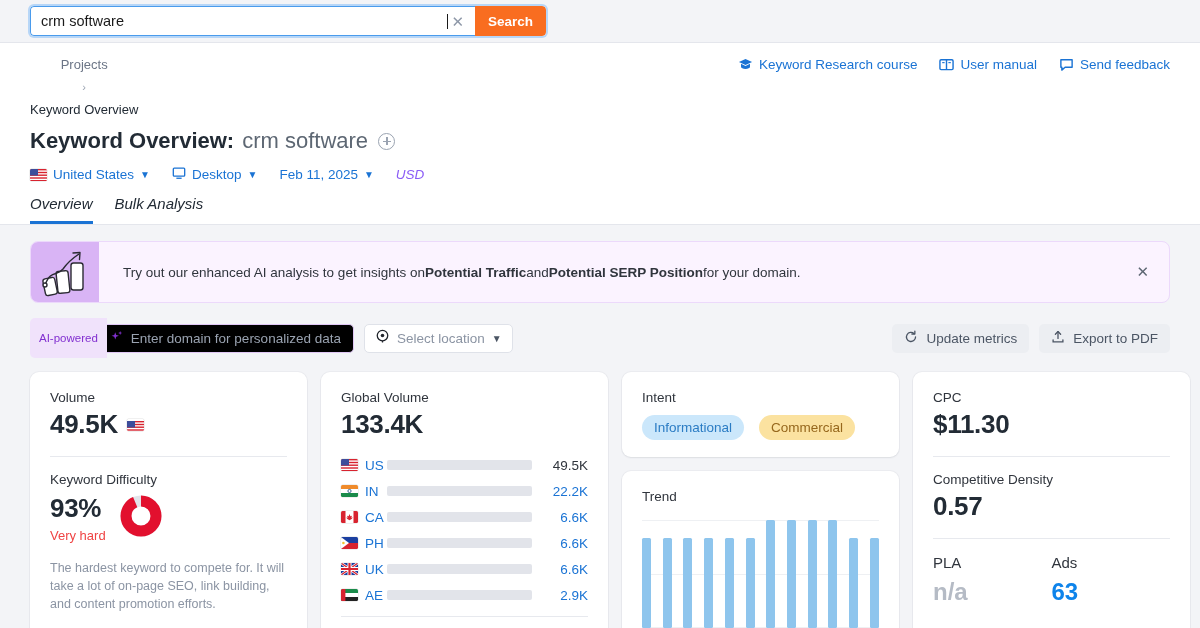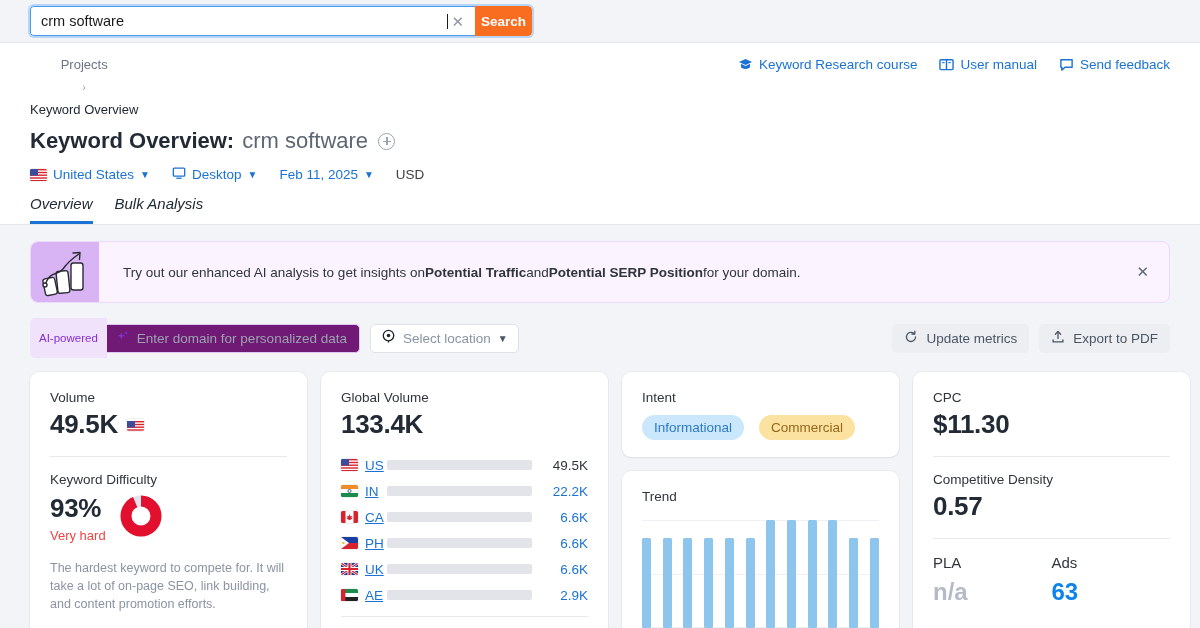--- a/index.html
+++ b/index.html
@@ -52,21 +52,21 @@
   }
   .clear-x {
     color: #8e98a8; font-size: 15px; line-height: 1;
     cursor: pointer; padding: 0 3px;
   }
   .search-btn {
     background: #f96d20;
     color: #fff;
     font-size: 13.5px; font-weight: bold;
     border: none;
-    padding: 0 6px;
+    padding: 0 13px;
     border-radius: 0 4px 4px 0;
     cursor: pointer;
     font-family: inherit;
   }
 
   
   .header { background: #fff; padding: 14px 30px 0 30px; }
   .header-top { display: flex; justify-content: space-between; align-items: flex-start; }
   .breadcrumb { font-size: 13px; color: #6b7586; display: flex; align-items: center; gap: 9px; flex-direction: column; }
   .breadcrumb .crumb-link { color: #6b7586; cursor: pointer; }
@@ -96,21 +96,21 @@
 
   .filters { margin-top: 12px; display: flex; align-items: center; gap: 22px; font-size: 13.5px; }
   .filter { display: flex; align-items: center; gap: 6px; color: #1a73d4; cursor: pointer; }
   .filter .chev { font-size: 10px; }
   .flag {
     width: 17px; height: 12px; border-radius: 1.5px;
     display: inline-block; overflow: hidden; flex: none;
     box-shadow: 0 0 0 0.5px rgba(0,0,0,.12);
     position: relative;
   }
-  .currency { color: #404040; }
+  .currency { color: #8b5cf6; font-style: italic; }
 
   .tabs { margin-top: 12px; display: flex; gap: 22px; font-size: 15px; font-style: italic; }
   .tab { padding-bottom: 9px; cursor: pointer; color: #222b35; border-bottom: 3px solid transparent; }
   .tab.active { border-bottom-color: #1a73d4; }
   .header-rule { border-bottom: 1px solid #e4e6ec; margin: 0 -30px; }
 
   
   .main { padding: 16px 30px 0 30px; }
 
   .ai-banner {
@@ -144,26 +144,26 @@
   .ai-group { display: flex; align-items: center; }
   .ai-badge {
     background: #f0e2fb; color: #8230d0;
     font-size: 11.5px;
     padding: 14px 9px;
     border-radius: 5px 0 0 5px;
     white-space: nowrap;
   }
   .domain-input {
     display: flex; align-items: center; gap: 7px;
-    background: #701a75;
+    background: #000000;
     border: 1px solid #e0c7f5;
     border-left: none;
     border-radius: 0 5px 5px 0;
     height: 29px;
-    padding: 0 12px 0 9px;
+    padding: 0 12px 0 3px;
     font-size: 13.5px; color: #9aa3b1;
     min-width: 236px;
     cursor: text;
   }
   .select-location {
     display: flex; align-items: center; gap: 7px;
     background: #fff;
     border: 1px solid #dfe2e9;
     border-radius: 5px;
     height: 29px; padding: 0 10px;
@@ -205,21 +205,21 @@
 
   .kd-row { display: flex; align-items: flex-start; gap: 14px; margin-top: 6px; }
   .kd-left { display: flex; flex-direction: column; }
   .kd-pct { font-size: 26px; font-weight: bold; letter-spacing: -0.3px; }
   .kd-word { font-size: 13px; color: #ef4444; margin-top: 4px; }
   .kd-desc { font-size: 12.5px; color: #8b94a3; line-height: 1.45; margin-top: 16px; }
 
   
   .gv-list { margin-top: 14px; display: flex; flex-direction: column; gap: 4px; }
   .gv-row { display: flex; align-items: center; height: 22px; }
-  .gv-cc { width: 46px; display: flex; align-items: center; gap: 7px; font-size: 13.5px; color: #1a73d4; text-decoration: underline; }
+  .gv-cc { width: 46px; display: flex; align-items: center; gap: 7px; font-size: 13.5px; color: #1a73d4; }
   .gv-cc.plain { color: #30353d; width: 53px; }
   .gv-track {
     flex: 1; height: 10px; background: #e2e4ea; border-radius: 2px;
     overflow: hidden; margin-right: 10px;
   }
   .gv-fill { height: 100%; border-radius: 2px; }
   .gv-val { width: 46px; text-align: right; font-size: 13.5px; color: #1a73d4; }
   .gv-val.plain { color: #30353d; }
   .gv-divider { border-top: 1px solid #e7e9ee; margin: 6px 0 5px 0; }
 

